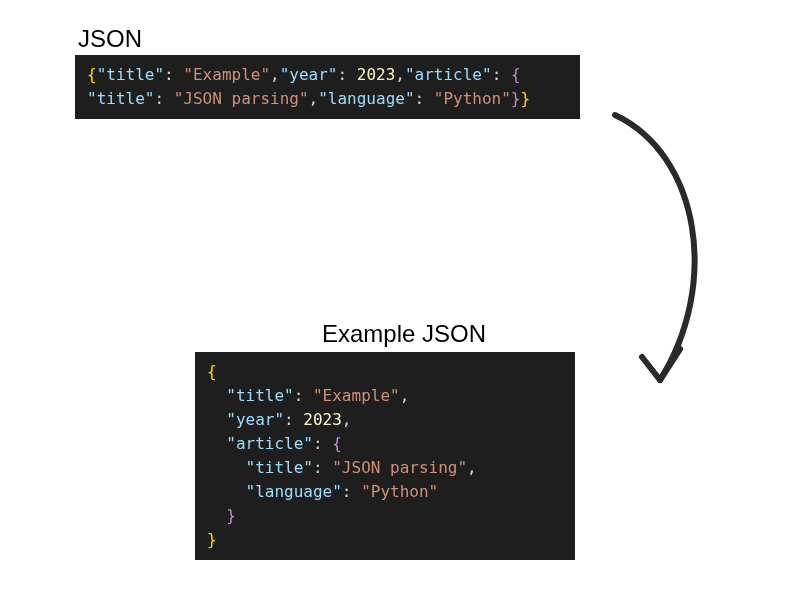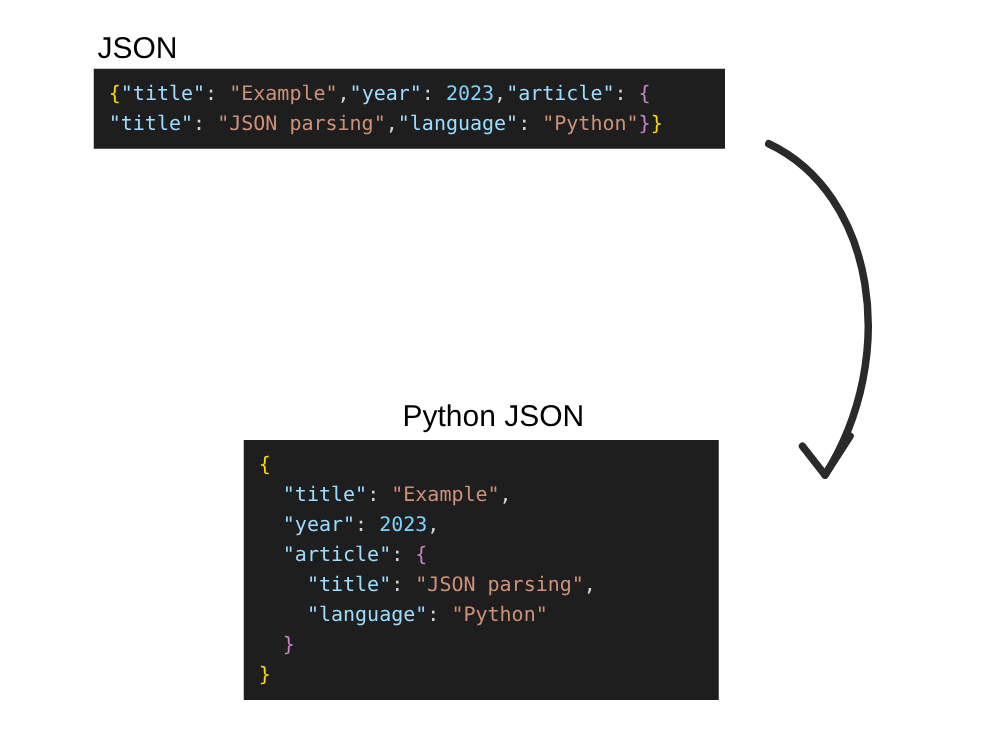--- a/index.html
+++ b/index.html
@@ -46,21 +46,21 @@
       width: 505px;
     }
     .code-bottom {
       top: 352px;
       left: 195px;
       width: 380px;
     }
     .brace { color: #c586c0; }
     .key { color: #9cdcfe; }
     .string { color: #ce9178; }
-    .number { color: #7dd3fc; }
+    .number { color: #fef9c3; }
     .punct { color: #d4d4d4; }
     .colon { color: #d4d4d4; }
     .yellow { color: #ffd700; }
     
     .arrow-container {
       position: absolute;
       top: 105px;
       left: 560px;
       width: 200px;
       height: 300px;
@@ -74,21 +74,21 @@
 <div class="code-block code-top"><span class="yellow">{</span><span class="key">"title"</span><span class="colon">: </span><span class="string">"Example"</span><span class="punct">,</span><span class="key">"year"</span><span class="colon">: </span><span class="number">2023</span><span class="punct">,</span><span class="key">"article"</span><span class="colon">: </span><span class="brace">{</span>
 <span class="key">"title"</span><span class="colon">: </span><span class="string">"JSON parsing"</span><span class="punct">,</span><span class="key">"language"</span><span class="colon">: </span><span class="string">"Python"</span><span class="brace">}</span><span class="yellow">}</span></div>
 
 <div class="arrow-container">
   <svg viewBox="0 0 200 300" width="200" height="300">
     <path d="M 55 10 C 140 50, 160 180, 100 275" stroke="#2a2a2a" stroke-width="6" fill="none" stroke-linecap="round"></path>
     <path d="M 100 275 L 82 252 M 100 275 L 120 244" stroke="#2a2a2a" stroke-width="6" fill="none" stroke-linecap="round"></path>
   </svg>
 </div>
 
-<div class="label label-bottom">Python JSON</div>
+<div class="label label-bottom">Example JSON</div>
 
 <div class="code-block code-bottom"><span class="yellow">{</span>
   <span class="key">"title"</span><span class="colon">: </span><span class="string">"Example"</span><span class="punct">,</span>
   <span class="key">"year"</span><span class="colon">: </span><span class="number">2023</span><span class="punct">,</span>
   <span class="key">"article"</span><span class="colon">: </span><span class="brace">{</span>
     <span class="key">"title"</span><span class="colon">: </span><span class="string">"JSON parsing"</span><span class="punct">,</span>
     <span class="key">"language"</span><span class="colon">: </span><span class="string">"Python"</span>
   <span class="brace">}</span>
 <span class="yellow">}</span></div>
 

